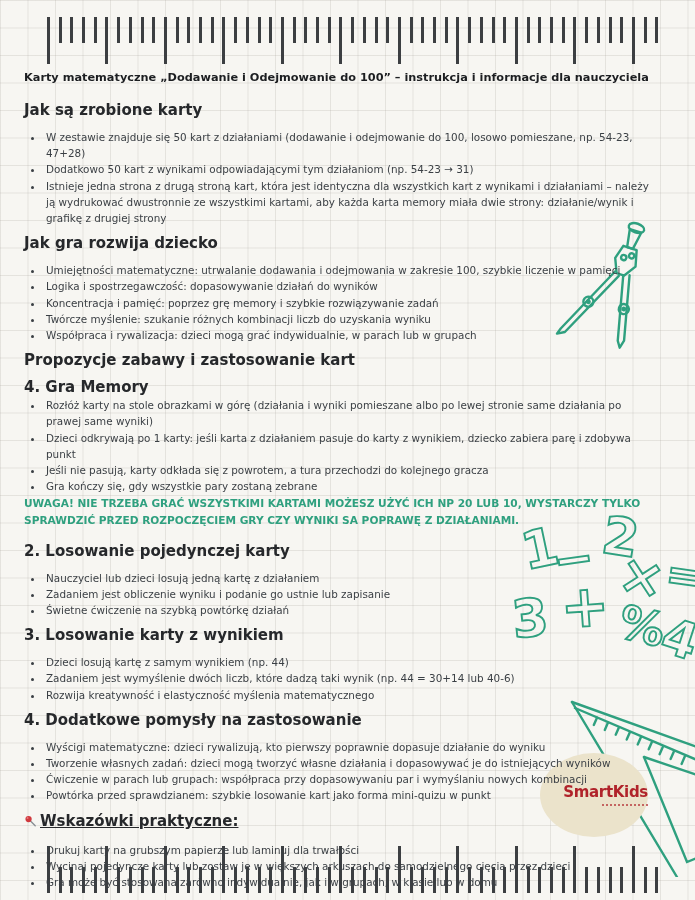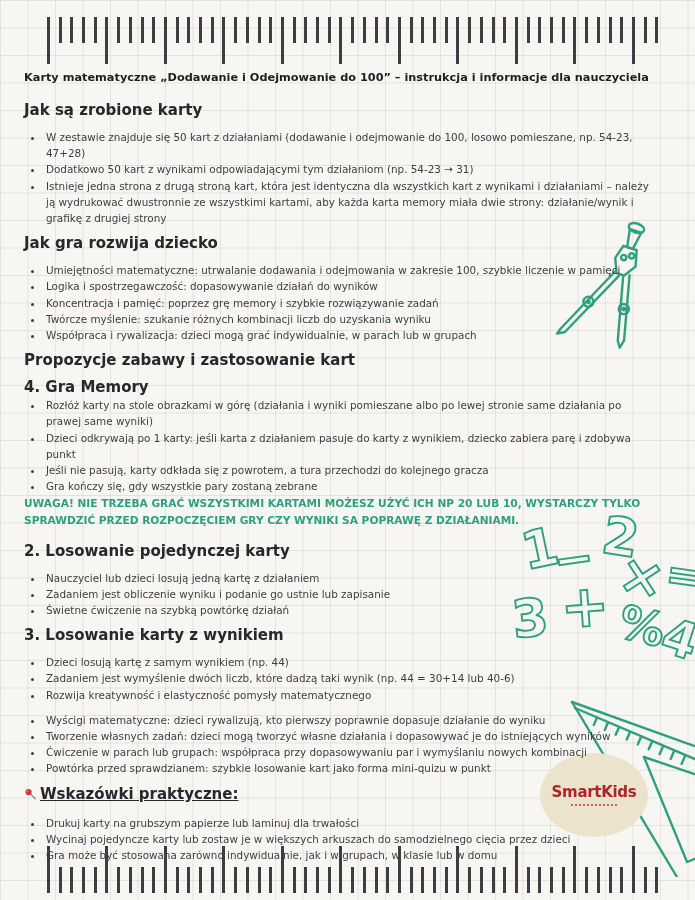--- a/index.html
+++ b/index.html
@@ -113,21 +113,21 @@
   <path d="M77.9 60.3 l-3.2 7.3"></path>
   <path d="M88.9 65.2 l-3.2 7.3"></path>
   <path d="M99.9 70 l-3.2 7.3"></path>
   <path d="M110.8 74.9 l-3.2 7.3"></path>
   <path d="M121.8 79.7 l-3.2 7.3"></path>
   <path d="M132.8 84.6 l-3.2 7.3"></path>
   <path d="M92 85 L145 103"></path>
   <path d="M92 85 L135 190 L145 186"></path>
 </svg>
 
-<div class="logo" style="background: rgb(235, 227, 203);">
+<div class="logo" style="background: rgb(235, 227, 203); align-items: flex-end;">
   <div class="logo-text" style="color: rgb(176, 35, 42);">SmartKids</div>
   <div class="logo-tagline" style="border-color: rgb(176, 35, 42);"></div>
 </div>
 
 <div class="content">
 
   <div class="title">Karty matematyczne „Dodawanie i Odejmowanie do 100” – instrukcja i informacje dla nauczyciela</div>
 
   <section>
     <div class="h">Jak są zrobione karty</div>
@@ -171,25 +171,26 @@
       <li>Zadaniem jest obliczenie wyniku i podanie go ustnie lub zapisanie</li>
       <li>Świetne ćwiczenie na szybką powtórkę działań</li>
     </ul>
   </section>
 
   <section>
     <div class="h">3. Losowanie karty z wynikiem</div>
     <ul class="list">
       <li>Dzieci losują kartę z samym wynikiem (np. 44)</li>
       <li>Zadaniem jest wymyślenie dwóch liczb, które dadzą taki wynik (np. 44 = 30+14 lub 40-6)</li>
-      <li>Rozwija kreatywność i elastyczność pomysły matematycznego</li>
-    </ul>
-  </section>
-
-  <section>
+      <li>Rozwija kreatywność i elastyczność myślenia matematycznego</li>
+    </ul>
+  </section>
+
+  <section>
+    <div class="h">4. Dodatkowe pomysły na zastosowanie</div>
     <ul class="list">
       <li>Wyścigi matematyczne: dzieci rywalizują, kto pierwszy poprawnie dopasuje działanie do wyniku</li>
       <li>Tworzenie własnych zadań: dzieci mogą tworzyć własne działania i dopasowywać je do istniejących wyników</li>
       <li>Ćwiczenie w parach lub grupach: współpraca przy dopasowywaniu par i wymyślaniu nowych kombinacji</li>
       <li>Powtórka przed sprawdzianem: szybkie losowanie kart jako forma mini-quizu w punkt</li>
     </ul>
   </section>
 
   <section>
     <div class="h underlined">

